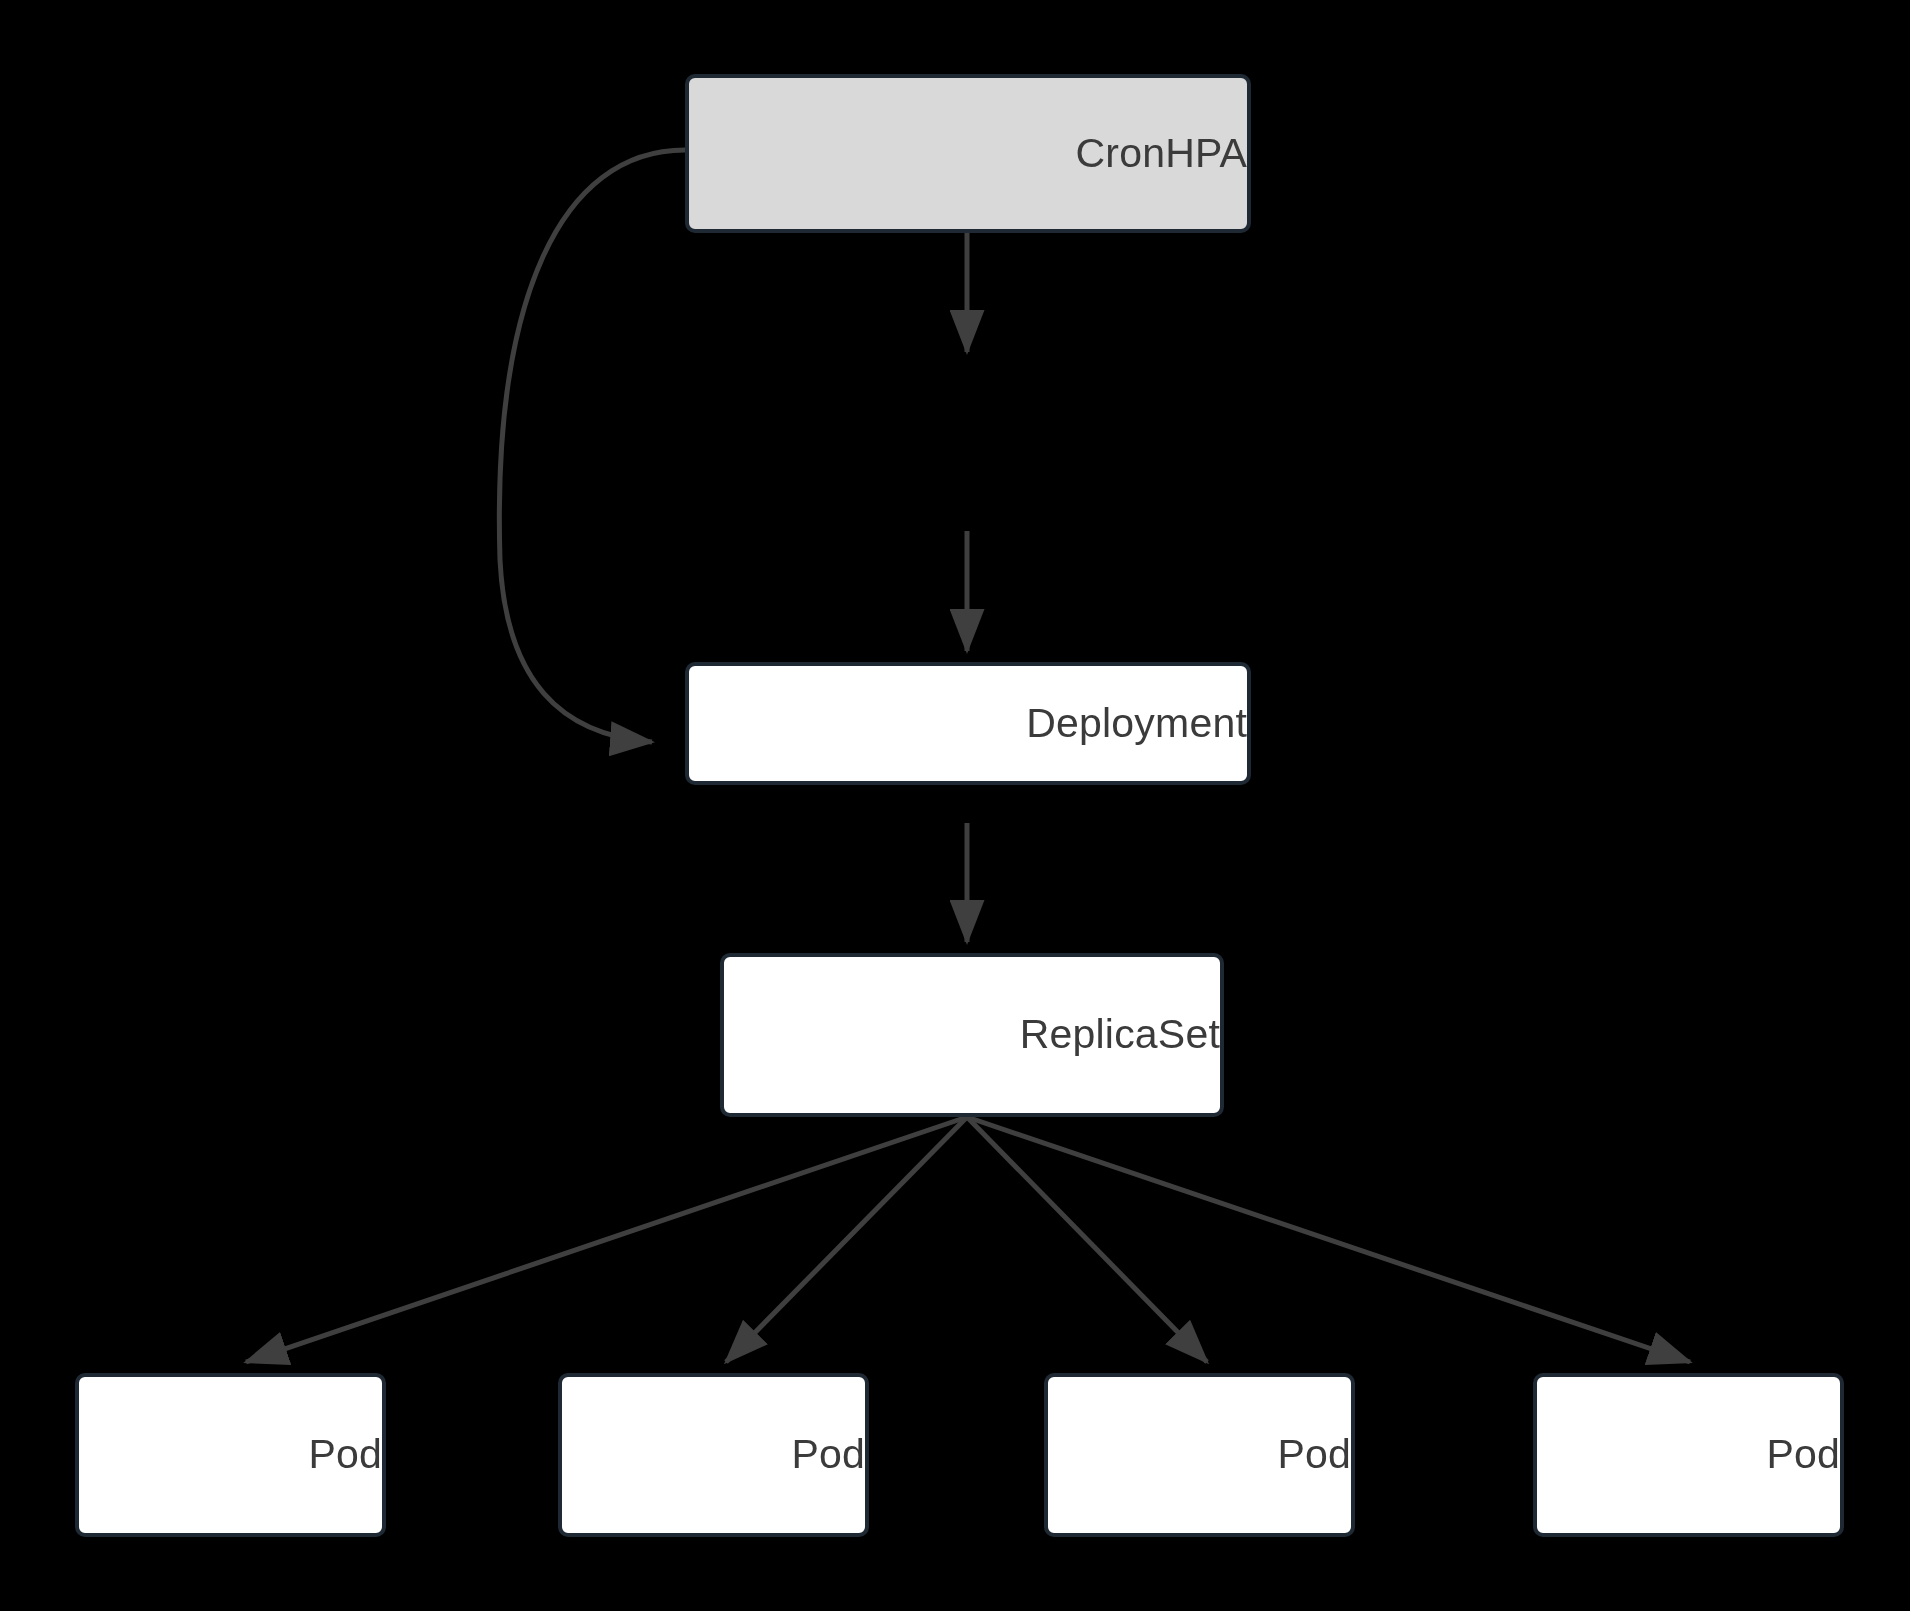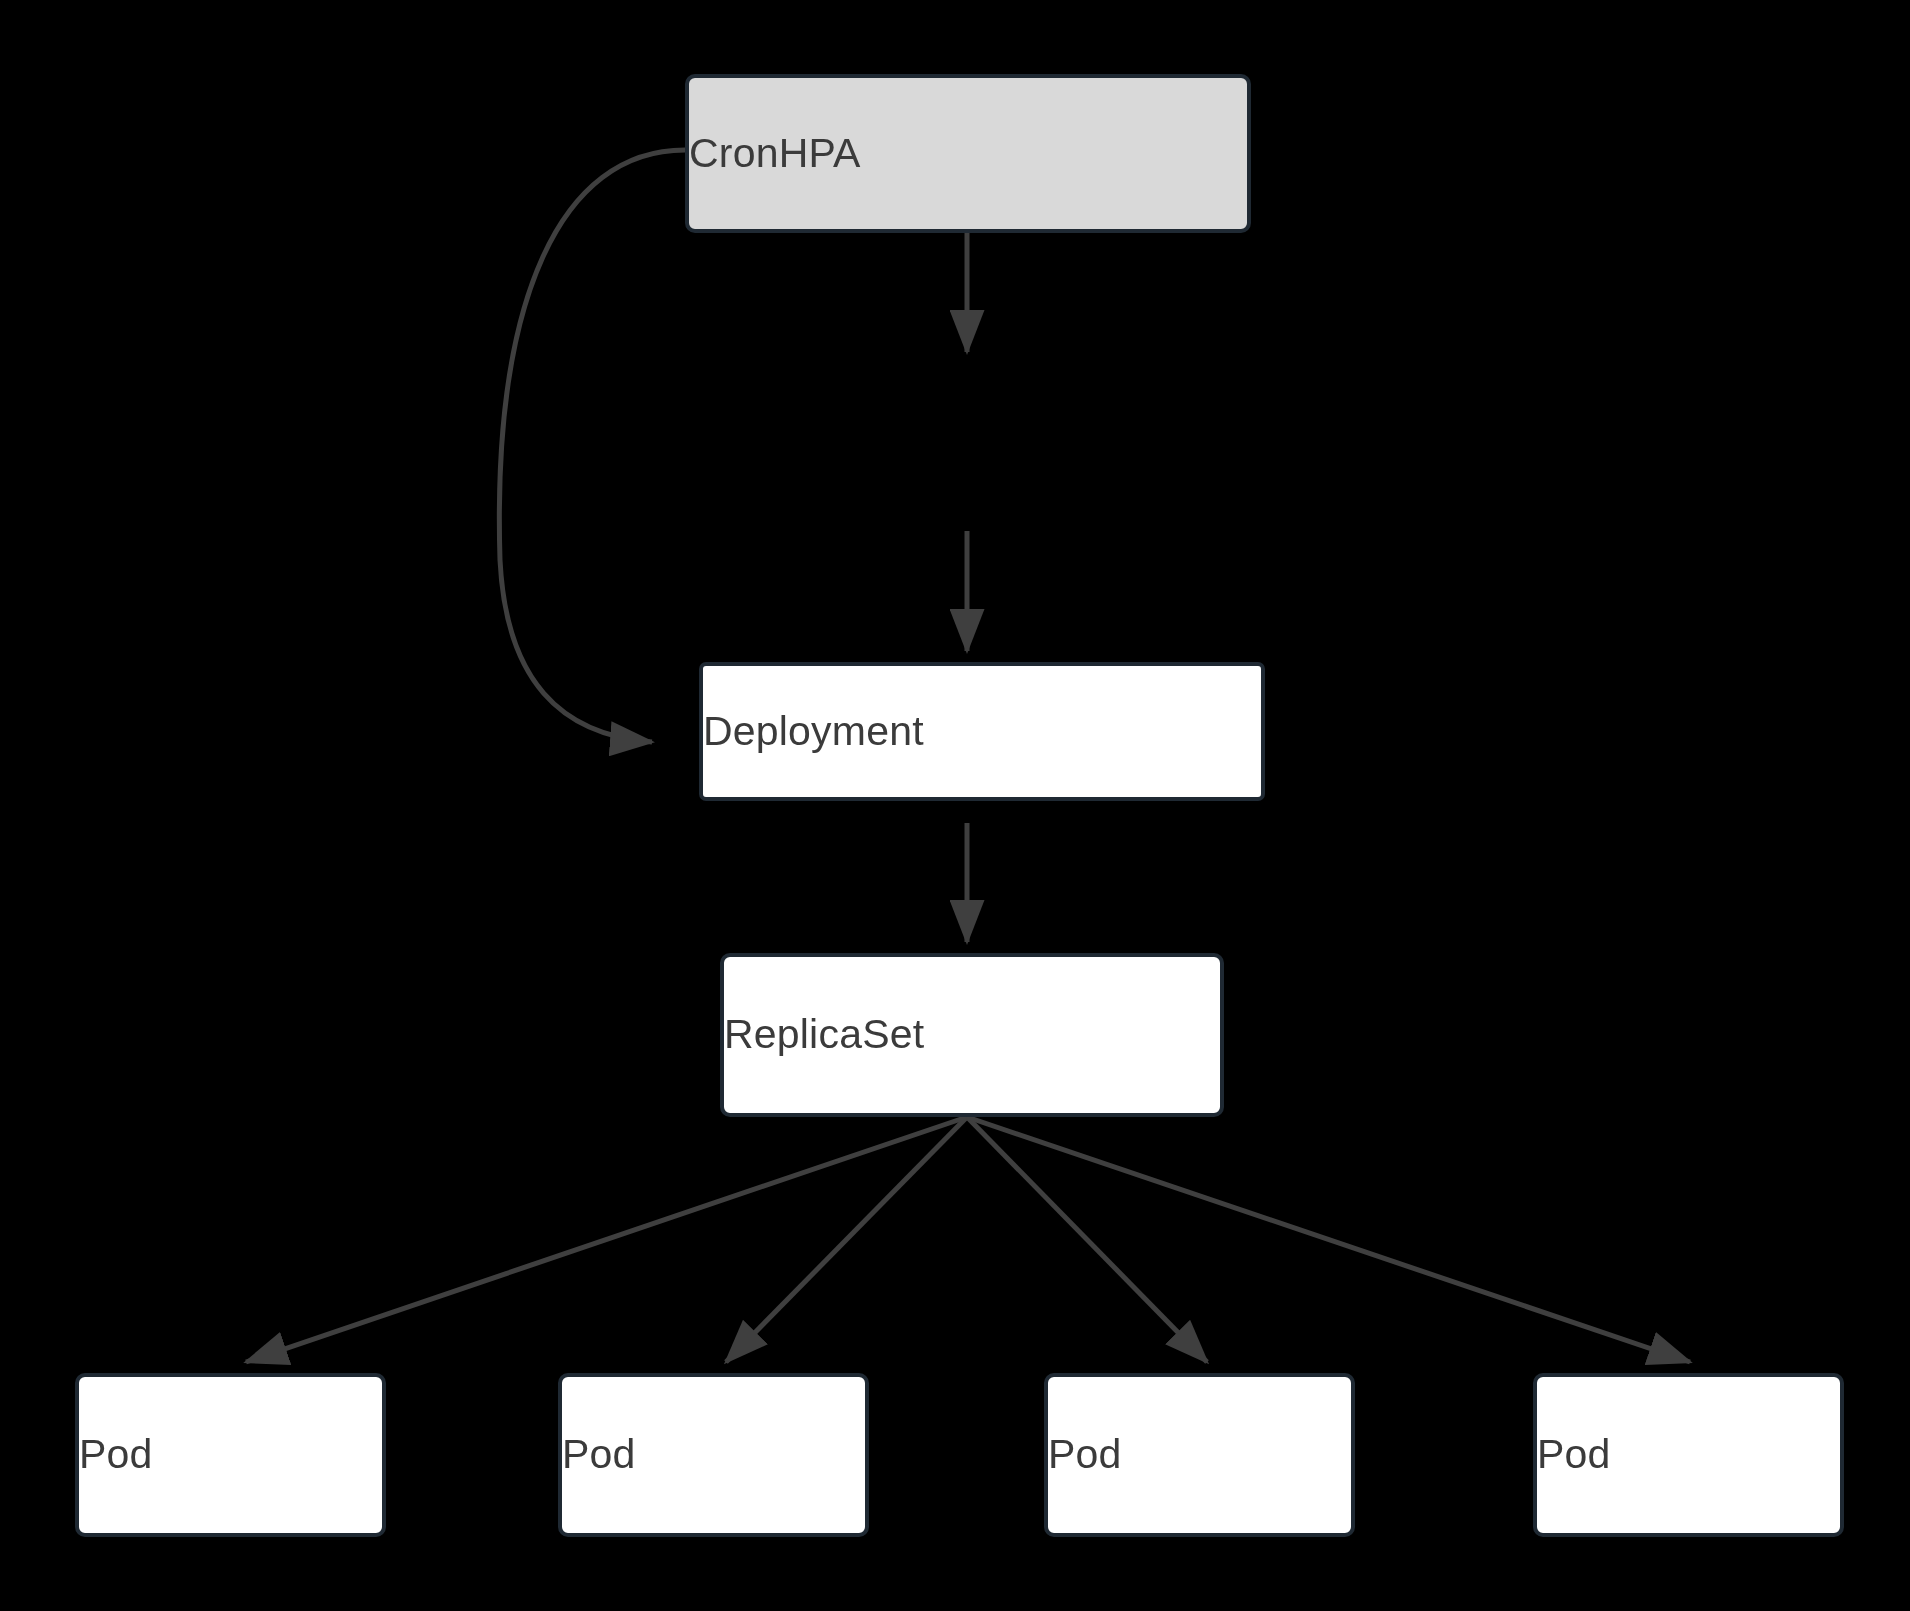--- a/index.html
+++ b/index.html
@@ -28,21 +28,21 @@
     height: 1611px;
     pointer-events: none;
   }
   .node {
     position: absolute;
     box-sizing: border-box;
     border: 4px solid #1f2933;
     border-radius: 10px;
     display: flex;
     align-items: center;
-    justify-content: flex-start;
+    justify-content: flex-end;
     text-align: center;
     color: #3b3b3b;
     font-size: 41px;
     font-weight: 400;
     letter-spacing: 0.2px;
     line-height: 1.1;
   }
   .node.filled {
     background: #d9d9d9;
   }
@@ -81,21 +81,21 @@
     <path d="M 967 1117 L 1207 1362" stroke="#3f3f3f" stroke-width="5" fill="none" marker-end="url(#arrowhead)"></path>
 
     <path d="M 967 1117 L 1690 1362" stroke="#3f3f3f" stroke-width="5" fill="none" marker-end="url(#arrowhead)"></path>
   </svg>
 
   <div class="node filled" style="left:685px; top:74px; width:566px; height:159px;">
     <span class="node-label">CronHPA</span>
   </div>
 
 
-  <div class="node plain" style="left:699px; top:662px; width:566px; height:139px;border-radius:7px;">
+  <div class="node plain" style="left:685px; top:662px; width:566px; height:123px;">
     <span class="node-label">Deployment</span>
   </div>
 
   <div class="node plain" style="left:720px; top:953px; width:504px; height:164px;">
     <span class="node-label">ReplicaSet</span>
   </div>
 
   <div class="node plain" style="left:75px; top:1373px; width:311px; height:164px;">
     <span class="node-label">Pod</span>
   </div>

